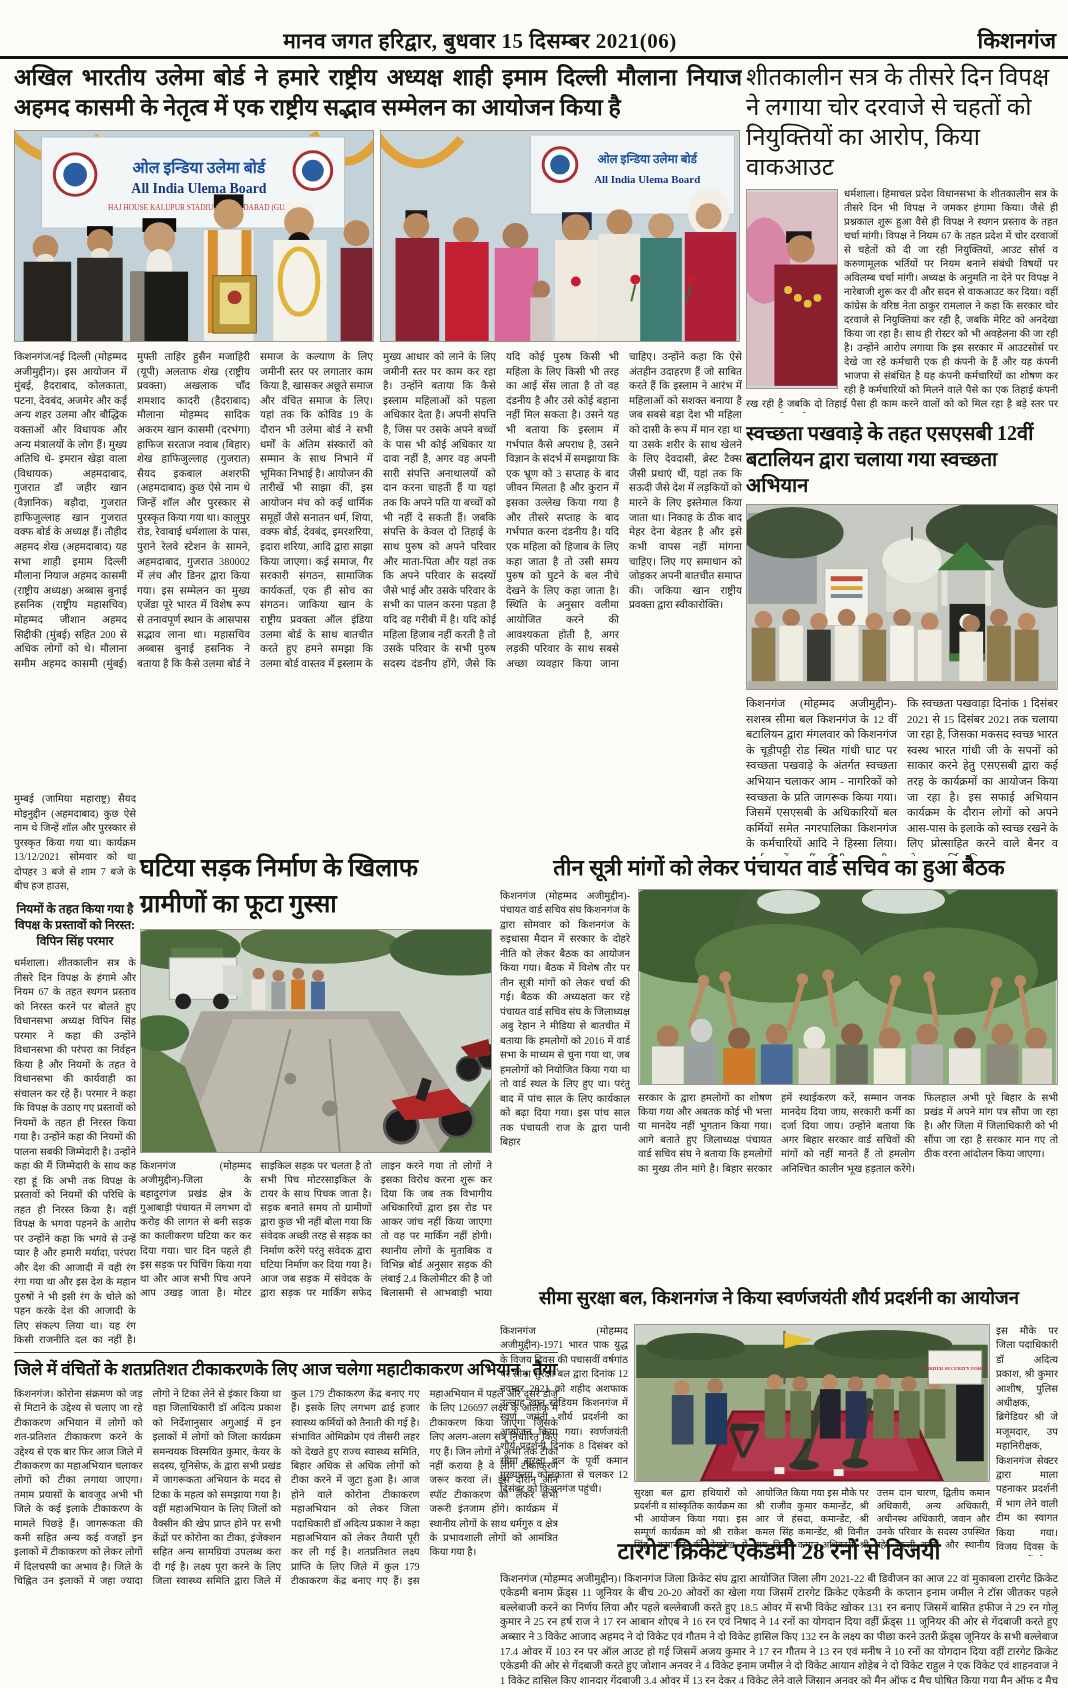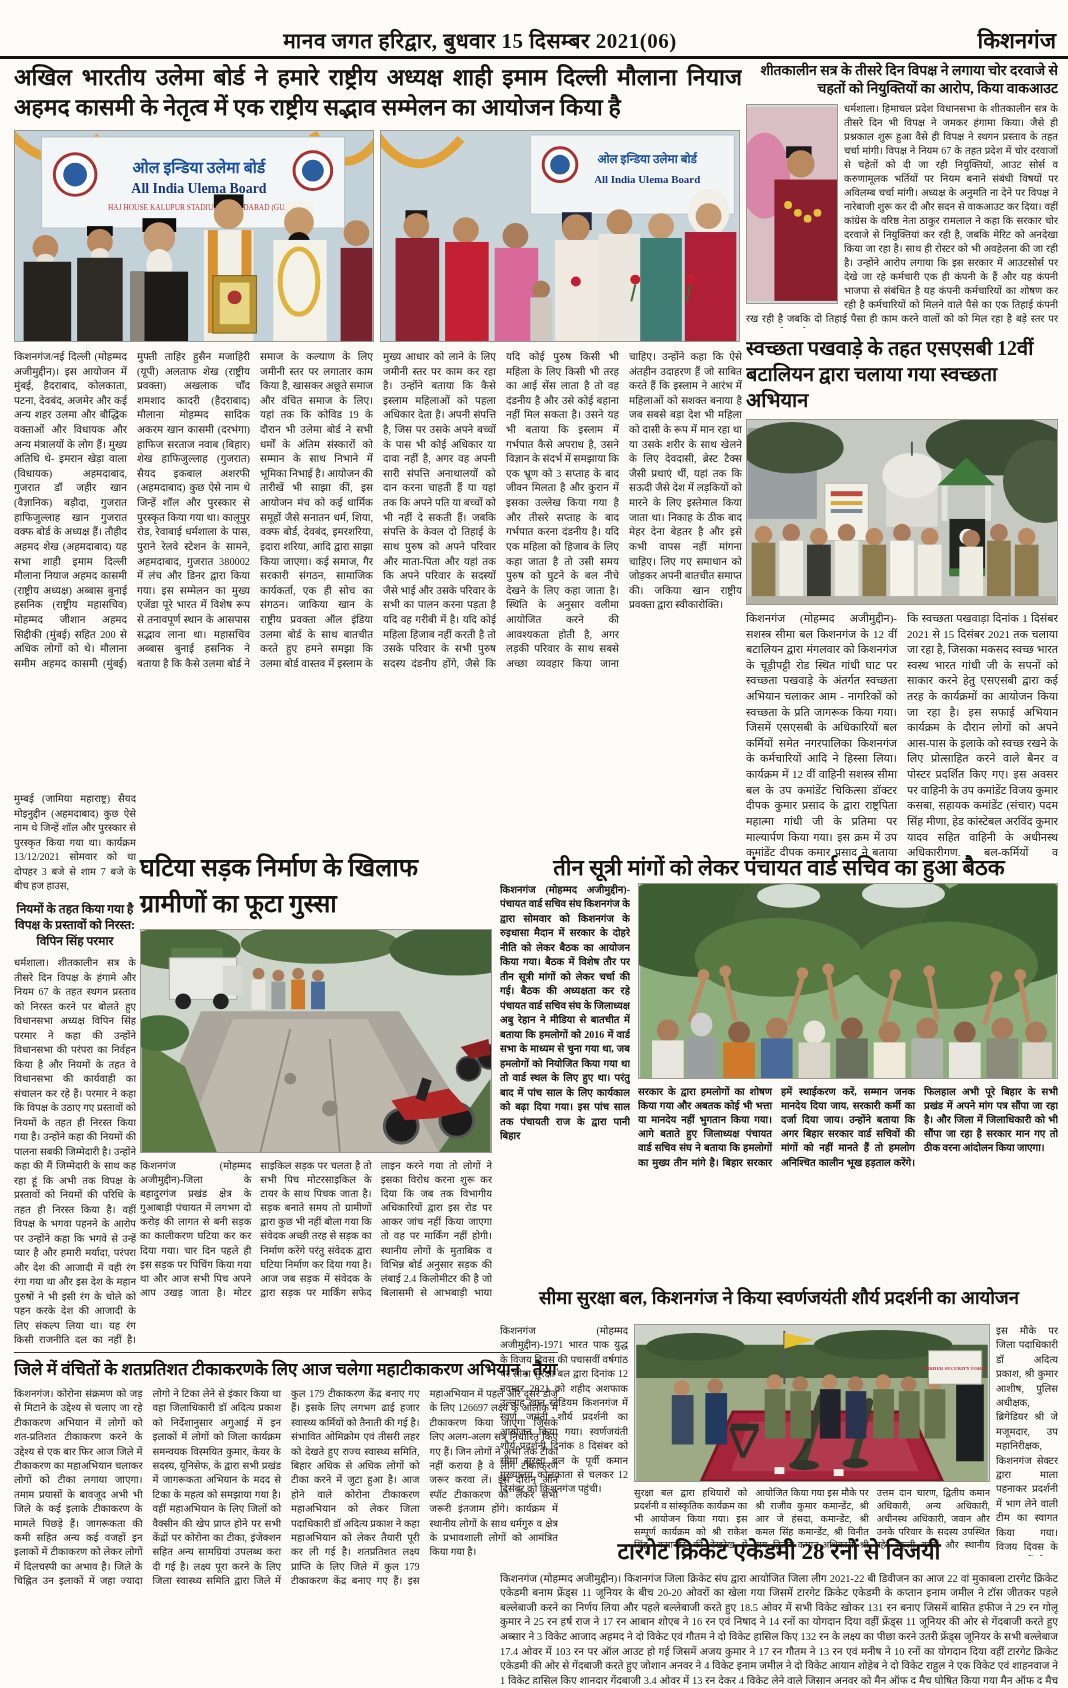--- a/index.html
+++ b/index.html
@@ -13,41 +13,41 @@
   .ulema-headline{left:14px;top:63px;width:728px;height:64px;font-size:23px;font-weight:bold;line-height:1.32;
                   text-align:justify;overflow:hidden;}
   .photoA{left:14px;top:130px;width:360px;height:212px;}
   .photoB{left:380px;top:130px;width:360px;height:212px;}
   .photo{border:1px solid #9a968c;box-sizing:border-box;background:#cfd8dc;overflow:hidden;}
   .photo svg{display:block;width:100%;height:100%;}
   .ulema-body{left:14px;top:350px;width:728px;height:438px;column-count:6;column-gap:10px;
               font-size:10.3px;line-height:1.42;overflow:hidden;}
   
   .rail{left:746px;top:62px;width:312px;height:794px;overflow:hidden;}
-  .winter-headline{font-size:14px;font-weight:bold;line-height:1.25;text-align:right;}
+  .winter-headline{font-size:24px;font-weight:normal;line-height:1.25;text-align:left;}
   .winter-body{margin-top:5px;height:226px;overflow:hidden;font-size:10px;line-height:1.4;text-align:justify;}
   .winter-photo{float:left;width:92px;height:200px;margin:2px 6px 2px 0;}
   .ssb-headline{margin-top:7px;font-size:20px;font-weight:bold;line-height:1.3;text-align:left;}
   .ssb-photo{margin-top:6px;width:312px;height:186px;}
   .ssb-body{margin-top:6px;height:258px;column-count:2;column-gap:10px;font-size:11px;line-height:1.42;
             text-align:justify;overflow:hidden;}
   
   .parmar{left:14px;top:792px;width:122px;height:556px;overflow:hidden;font-size:10px;line-height:1.45;}
   .parmar h3{font-size:12px;font-weight:bold;text-align:center;margin:7px 0;line-height:1.35;}
   .parmar p{margin:0;text-align:justify;}
   
   .road{left:140px;top:850px;width:352px;}
   .road-h{font-size:25px;font-weight:bold;line-height:1.45;margin:0;}
   .road-photo{width:352px;height:224px;margin-top:6px;}
   .road-body{margin-top:6px;height:154px;column-count:3;column-gap:9px;font-size:10px;line-height:1.42;
              text-align:justify;overflow:hidden;}
   
   .panchayat{left:500px;top:854px;width:558px;}
   .sec-headline{font-size:22px;font-weight:bold;text-align:center;line-height:1.3;margin:0;white-space:nowrap;overflow:hidden;}
-  .pan-row{display:flex;gap:8px;font-weight:bold;}
+  .pan-row{display:flex;gap:8px;margin-top:6px;}
   .pan-intro{width:130px;height:352px;overflow:hidden;font-size:10px;line-height:1.45;text-align:justify;}
   .pan-right{width:420px;}
   .pan-photo{width:420px;height:196px;}
   .pan-rest{margin-top:6px;height:150px;column-count:3;column-gap:9px;font-size:10px;line-height:1.42;
             text-align:justify;overflow:hidden;}
   
   .bsf{left:500px;top:1272px;width:558px;}
   .bsf-headline{font-size:18.5px;font-weight:bold;text-align:center;line-height:1.3;margin:14px;white-space:nowrap;overflow:hidden;}
   .bsf-row{display:flex;gap:6px;margin-top:5px;}
   .bsf-intro{width:128px;height:232px;overflow:hidden;font-size:10px;line-height:1.44;text-align:justify;}

